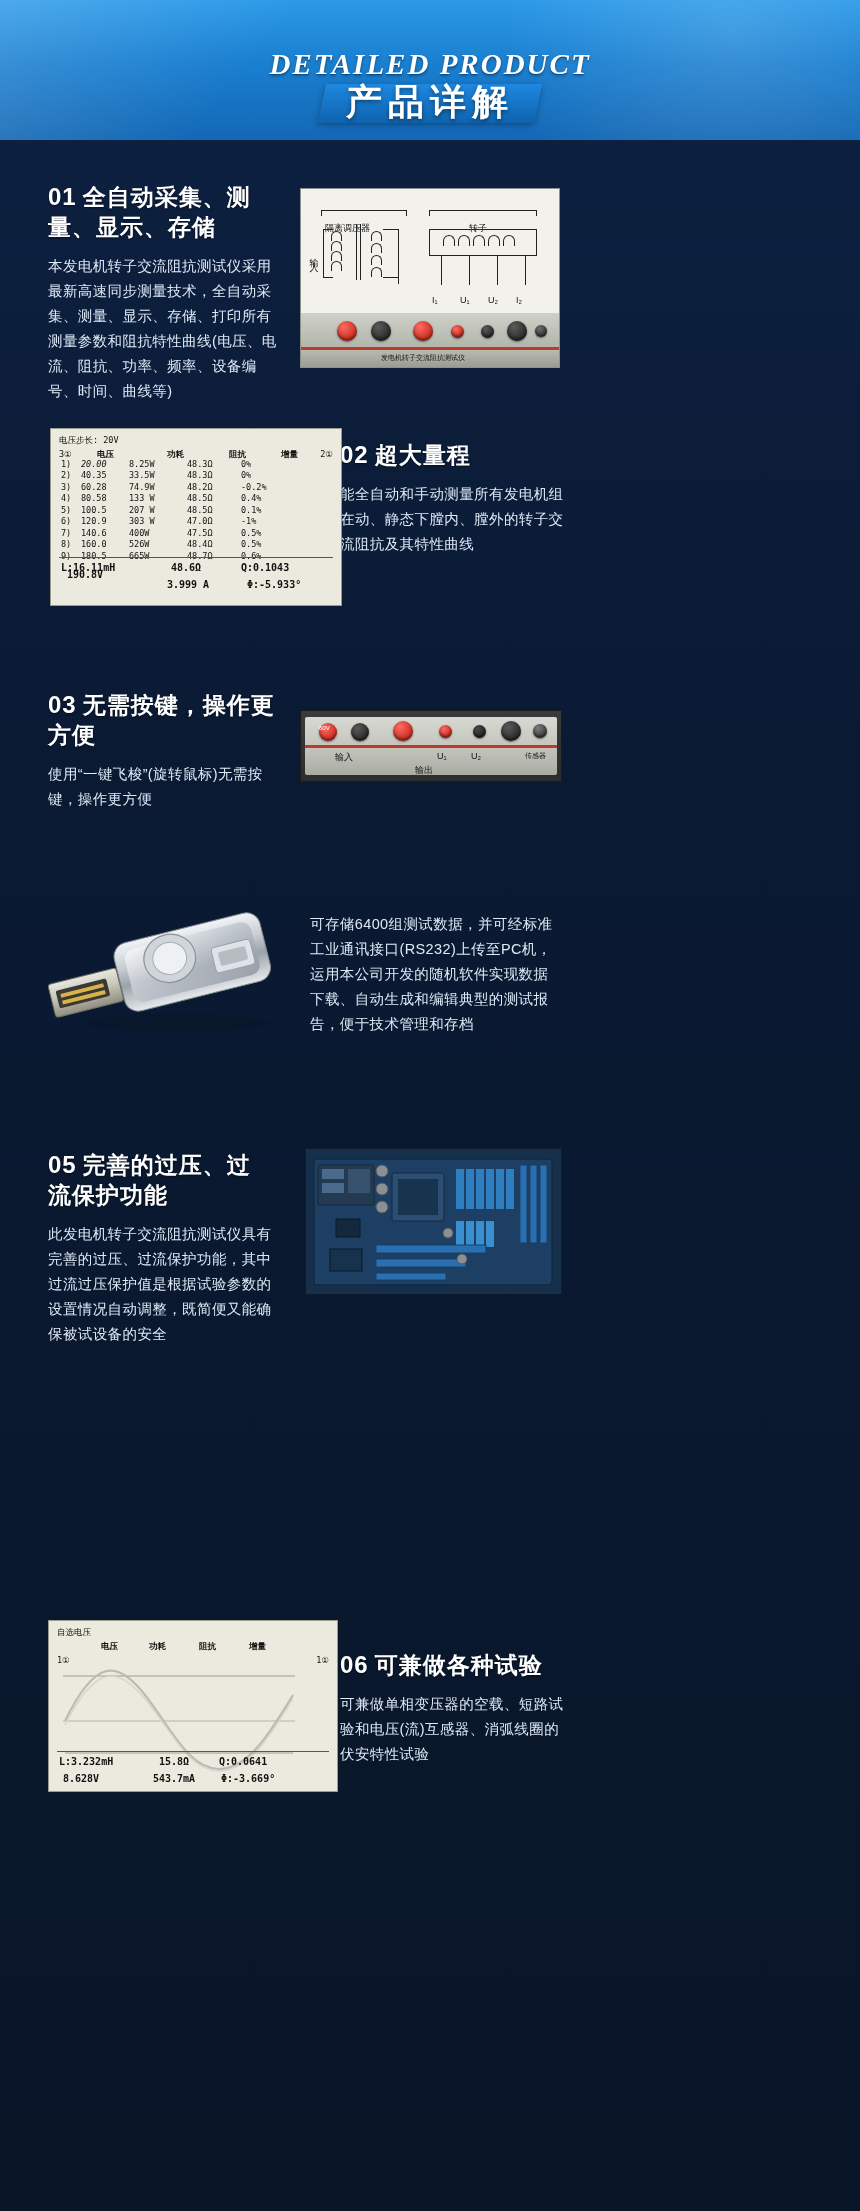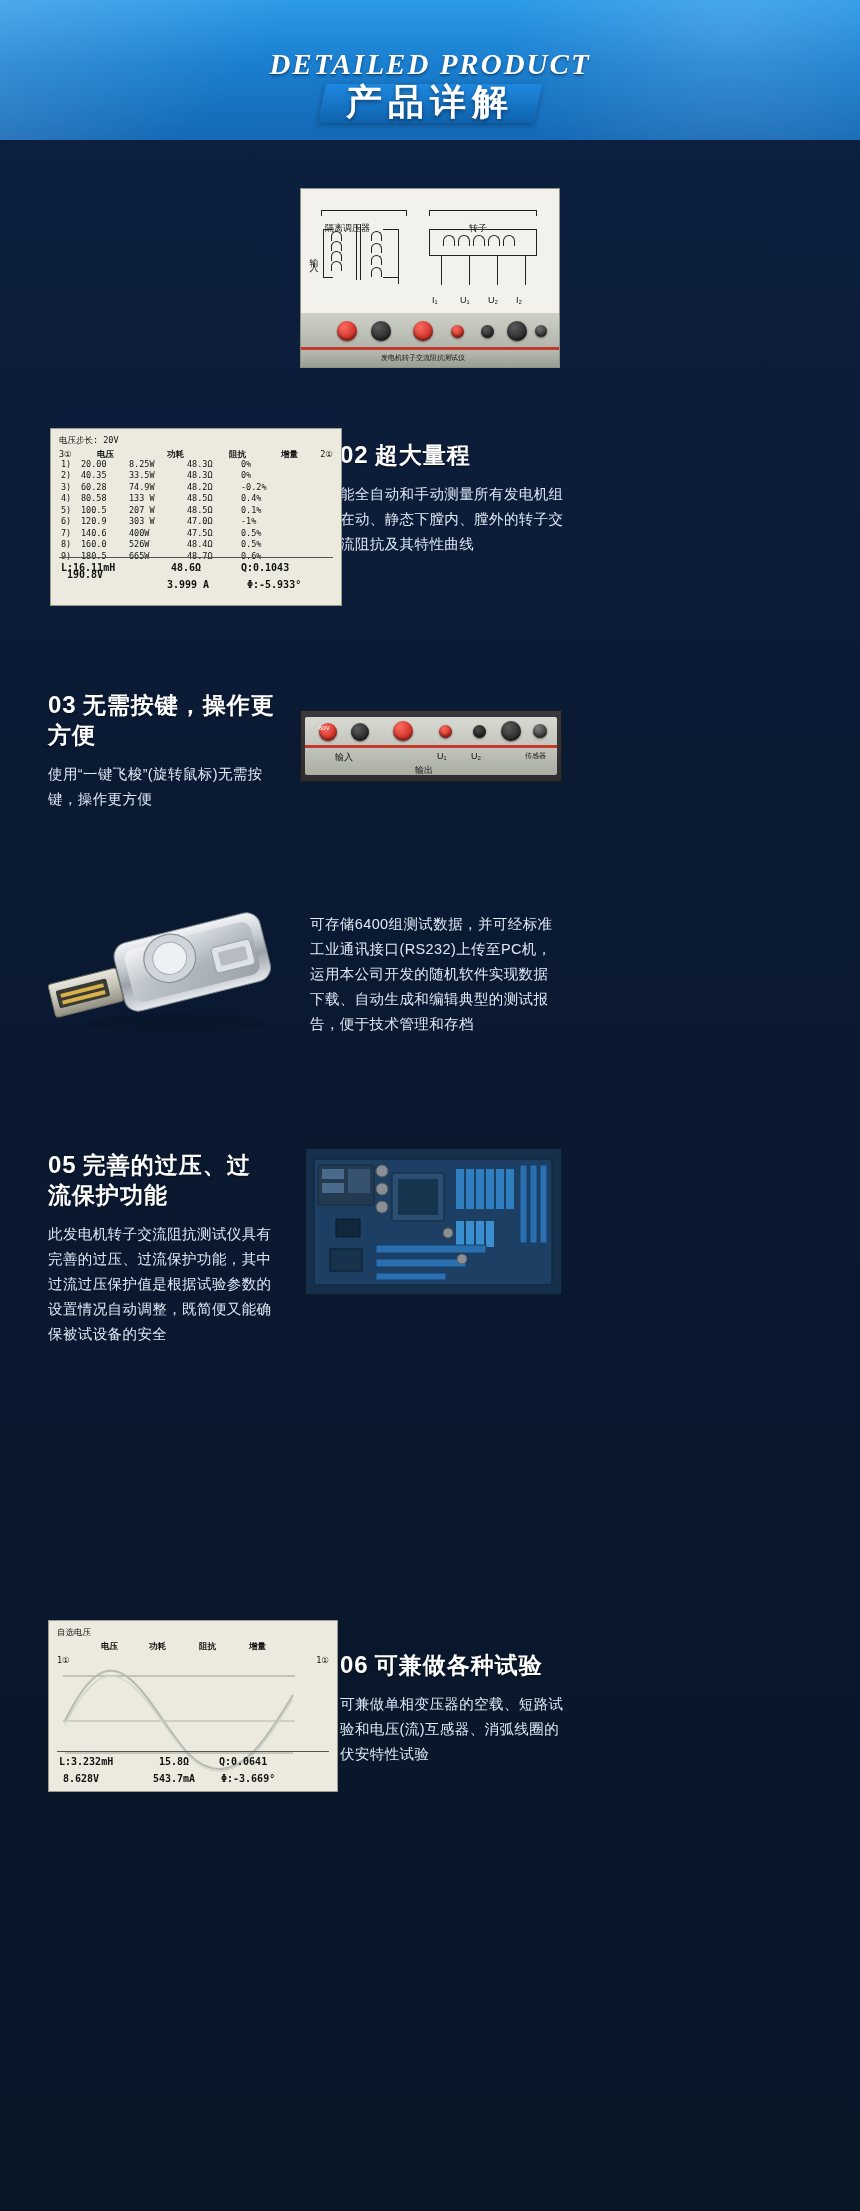--- a/index.html
+++ b/index.html
@@ -104,20 +104,26 @@
 
 <div class="page">
 
   <div class="header">
     <div class="hdr-en">DETAILED PRODUCT</div>
     <div class="hdr-cn-wrap">
       <span class="hdr-cn">产品详解</span>
     </div>
   </div>
 
+  <div class="sec" style="left:48px;top:182px;width:230px;">
+    <div class="num-title">
+      <span class="num">01</span><span>全自动采集、测量、显示、存储</span>
+    </div>
+    <div class="body-txt">本发电机转子交流阻抗测试仪采用最新高速同步测量技术，全自动采集、测量、显示、存储、打印所有测量参数和阻抗特性曲线(电压、电流、阻抗、功率、频率、设备编号、时间、曲线等)</div>
+  </div>
 
   <div class="imgbox" id="img01">
     <div class="schem">
 
       <div class="sch-lbl" style="left:24px;top:7px;">隔离调压器</div>
       <div class="sch-lbl" style="left:168px;top:7px;">转子</div>
       <div class="sch-lbl" style="left:6px;top:36px;writing-mode:vertical-rl;letter-spacing:4px;">输入</div>
 
       <div class="sch-line" style="left:20px;top:21px;width:86px;height:1px;"></div>
       <div class="sch-line" style="left:20px;top:21px;width:1px;height:6px;"></div>
@@ -194,21 +200,21 @@
         <span style="position:absolute;left:38px;top:2px;font-weight:bold;">电压</span>
         <span style="position:absolute;left:108px;top:2px;font-weight:bold;">功耗</span>
         <span style="position:absolute;left:170px;top:2px;font-weight:bold;">阻抗</span>
         <span style="position:absolute;left:222px;top:2px;font-weight:bold;">增量</span>
         <span style="position:absolute;right:0;top:2px;">2①</span>
       </div>
       <table>
         <tbody>
             <tr>
           <td style="width:16px;">1)</td>
-          <td style="width:44px;">20.00</td>
+          <td style="width:44px;font-style:italic;">20.00</td>
           <td style="width:54px;">8.25W</td>
           <td style="width:50px;">48.3Ω</td>
           <td>0%</td>
         </tr>
         <tr>
           <td>2)</td>
           <td>40.35</td>
           <td>33.5W</td>
           <td>48.3Ω</td>
           <td>0%</td>

